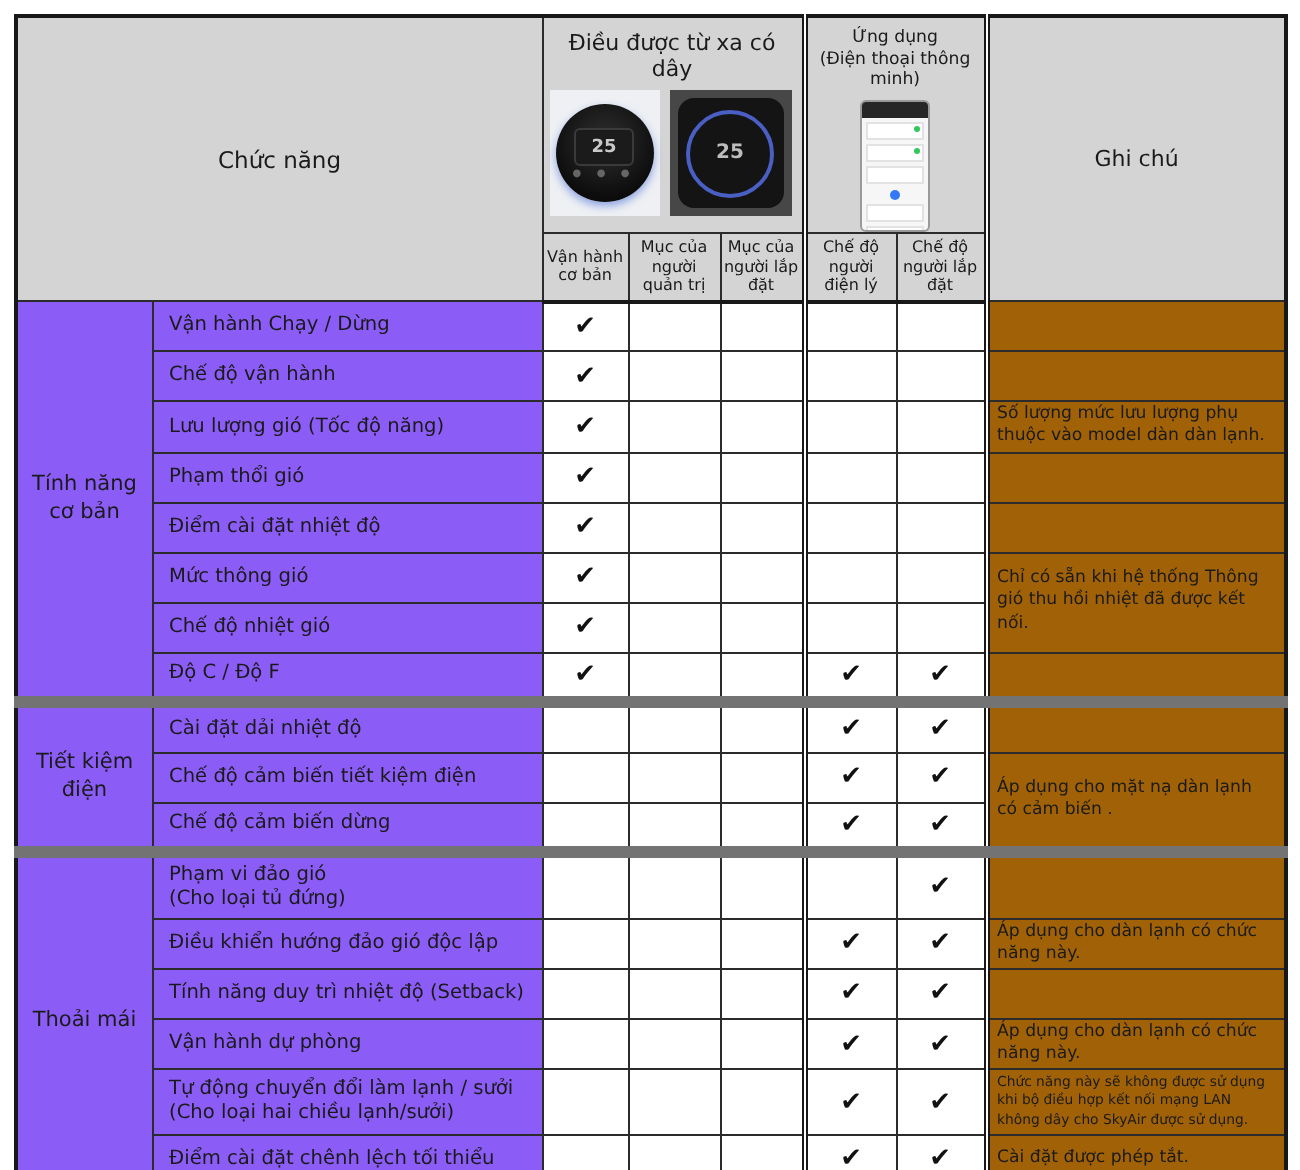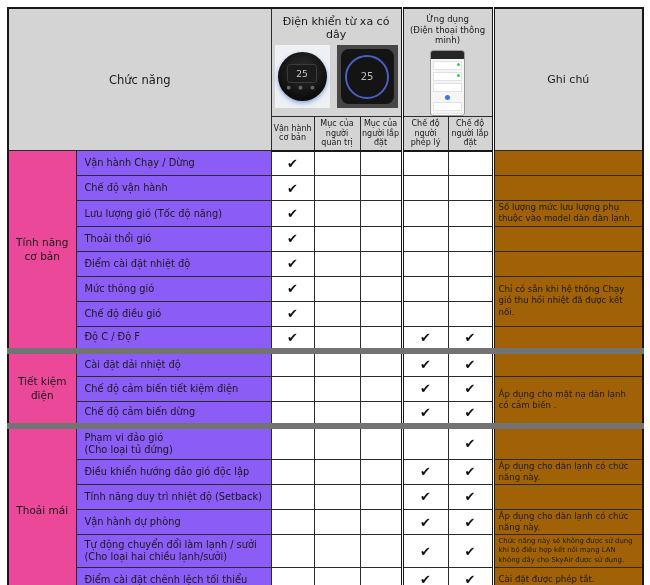--- a/index.html
+++ b/index.html
@@ -23,27 +23,27 @@
   .wiredcell{vertical-align:top;padding-top:6px;}
   .wired-title{font-size:11px;margin-bottom:4px;}
   .appcell{vertical-align:top;padding-top:5px;}
   .app-title{font-size:8.6px;line-height:1.25;}
   .noteshdr{font-size:11px;}
   .sub{font-size:8px;line-height:1.2;padding:1px;}
   
   .appL{border-left:3px double #181818;}
   .appR{border-right:3px double #181818;}
   
-  .group{background:#ec4899;text-align:center;font-size:10.5px;line-height:1.3;}
+  .group{background:#8b5cf6;text-align:center;font-size:10.5px;line-height:1.3;}
   .feat{font-size:9.8px;padding-left:8px;white-space:pre-line;line-height:1.2;background:#8b5cf6;}
   .chk{text-align:center;font-size:13px;font-weight:600;color:#111;background:#fff;}
   .note{font-size:8.6px;line-height:1.3;padding:1px 4px;background:#a16207;}
   .note.small{font-size:6.9px;line-height:1.4;margin-left:12px;}
   
-  .remotes{display:flex;gap:5px;justify-content:space-between;}
+  .remotes{display:flex;gap:5px;justify-content:flex-start;font-weight:bold;}
   .remote1{width:55px;height:63px;background:#eef0f3;display:flex;align-items:center;justify-content:center;}
   .r1-body{width:49px;height:49px;border-radius:50%;
     background:radial-gradient(circle at 50% 38%, #303030 0%, #0c0c0c 72%);
     box-shadow:0 2px 4px rgba(74,111,216,0.6);
     display:flex;flex-direction:column;align-items:center;justify-content:center;}
   .r1-screen{width:28px;height:17px;background:#1b1b1b;border:1px solid #3a3a3a;border-radius:3px;
     color:#c9c9c9;font-size:9px;display:flex;align-items:center;justify-content:center;}
   .r1-dots{color:#666;font-size:5px;letter-spacing:3px;margin-top:2px;line-height:4px;}
   .remote2{width:61px;height:63px;background:#474747;display:flex;align-items:center;justify-content:center;}
   .r2-body{width:53px;height:55px;border-radius:8px;background:#141414;display:flex;align-items:center;justify-content:center;}
@@ -70,21 +70,21 @@
         <col style="width:42px">
     <col style="width:46px">
         <col style="width:45px">
     <col style="width:150px">
   </colgroup>
 
   <tbody>
         <tr class="ht">
     <td class="hdr func" rowspan="2" colspan="2">Chức năng</td>
     <td class="hdr wiredcell" colspan="3">
-      <div class="wired-title">Điện khiển từ xa có dây</div>
+      <div class="wired-title">Điều được từ xa có dây</div>
       <div class="remotes">
         <div class="remote1">
           <div class="r1-body">
             <div class="r1-screen">25</div>
             <div class="r1-dots">● ● ●</div>
           </div>
         </div>
         <div class="remote2">
           <div class="r2-body">
             <div class="r2-ring">
@@ -113,21 +113,21 @@
         <div class="p-row"></div>
       </div>
     </td>
     <td class="hdr noteshdr" rowspan="2">Ghi chú</td>
   </tr>
 
   <tr class="hs">
     <td class="hdr sub">Vận hành cơ bản</td>
     <td class="hdr sub">Mục của người quản trị</td>
     <td class="hdr sub">Mục của người lắp đặt</td>
-    <td class="hdr sub appL">Chế độ người phép lý</td>
+    <td class="hdr sub appL">Chế độ người điện lý</td>
     <td class="hdr sub appR">Chế độ người lắp đặt</td>
   </tr>
 
   <tr class="rs">
     <td class="group" rowspan="8">Tính năng cơ bản</td>
     <td class="feat">Vận hành Chạy / Dừng</td>
     <td class="chk">✔</td>
     <td class="chk"></td>
     <td class="chk"></td>
     <td class="chk appL"></td>
@@ -146,21 +146,21 @@
   <tr class="rs">
     <td class="feat">Lưu lượng gió (Tốc độ năng)</td>
     <td class="chk">✔</td>
     <td class="chk"></td>
     <td class="chk"></td>
     <td class="chk appL"></td>
     <td class="chk appR"></td>
     <td class="note">Số lượng mức lưu lượng phụ thuộc vào model dàn dàn lạnh.</td>
   </tr>
   <tr class="rs">
-    <td class="feat">Thoải thổi gió</td>
+    <td class="feat">Phạm thổi gió</td>
     <td class="chk">✔</td>
     <td class="chk"></td>
     <td class="chk"></td>
     <td class="chk appL"></td>
     <td class="chk appR"></td>
     <td class="note"></td>
   </tr>
   <tr class="rs">
     <td class="feat">Điểm cài đặt nhiệt độ</td>
     <td class="chk">✔</td>
@@ -170,24 +170,24 @@
     <td class="chk appR"></td>
     <td class="note"></td>
   </tr>
   <tr class="rs">
     <td class="feat">Mức thông gió</td>
     <td class="chk">✔</td>
     <td class="chk"></td>
     <td class="chk"></td>
     <td class="chk appL"></td>
     <td class="chk appR"></td>
-    <td class="note" rowspan="2">Chỉ có sẵn khi hệ thống Chạy gió thu hồi nhiệt đã được kết nối.</td>
-  </tr>
-  <tr class="rs">
-    <td class="feat">Chế độ điều gió</td>
+    <td class="note" rowspan="2">Chỉ có sẵn khi hệ thống Thông gió thu hồi nhiệt đã được kết nối.</td>
+  </tr>
+  <tr class="rs">
+    <td class="feat">Chế độ nhiệt gió</td>
     <td class="chk">✔</td>
     <td class="chk"></td>
     <td class="chk"></td>
     <td class="chk appL"></td>
     <td class="chk appR"></td>
   </tr>
   <tr class="rs">
     <td class="feat">Độ C / Độ F</td>
     <td class="chk">✔</td>
     <td class="chk"></td>

